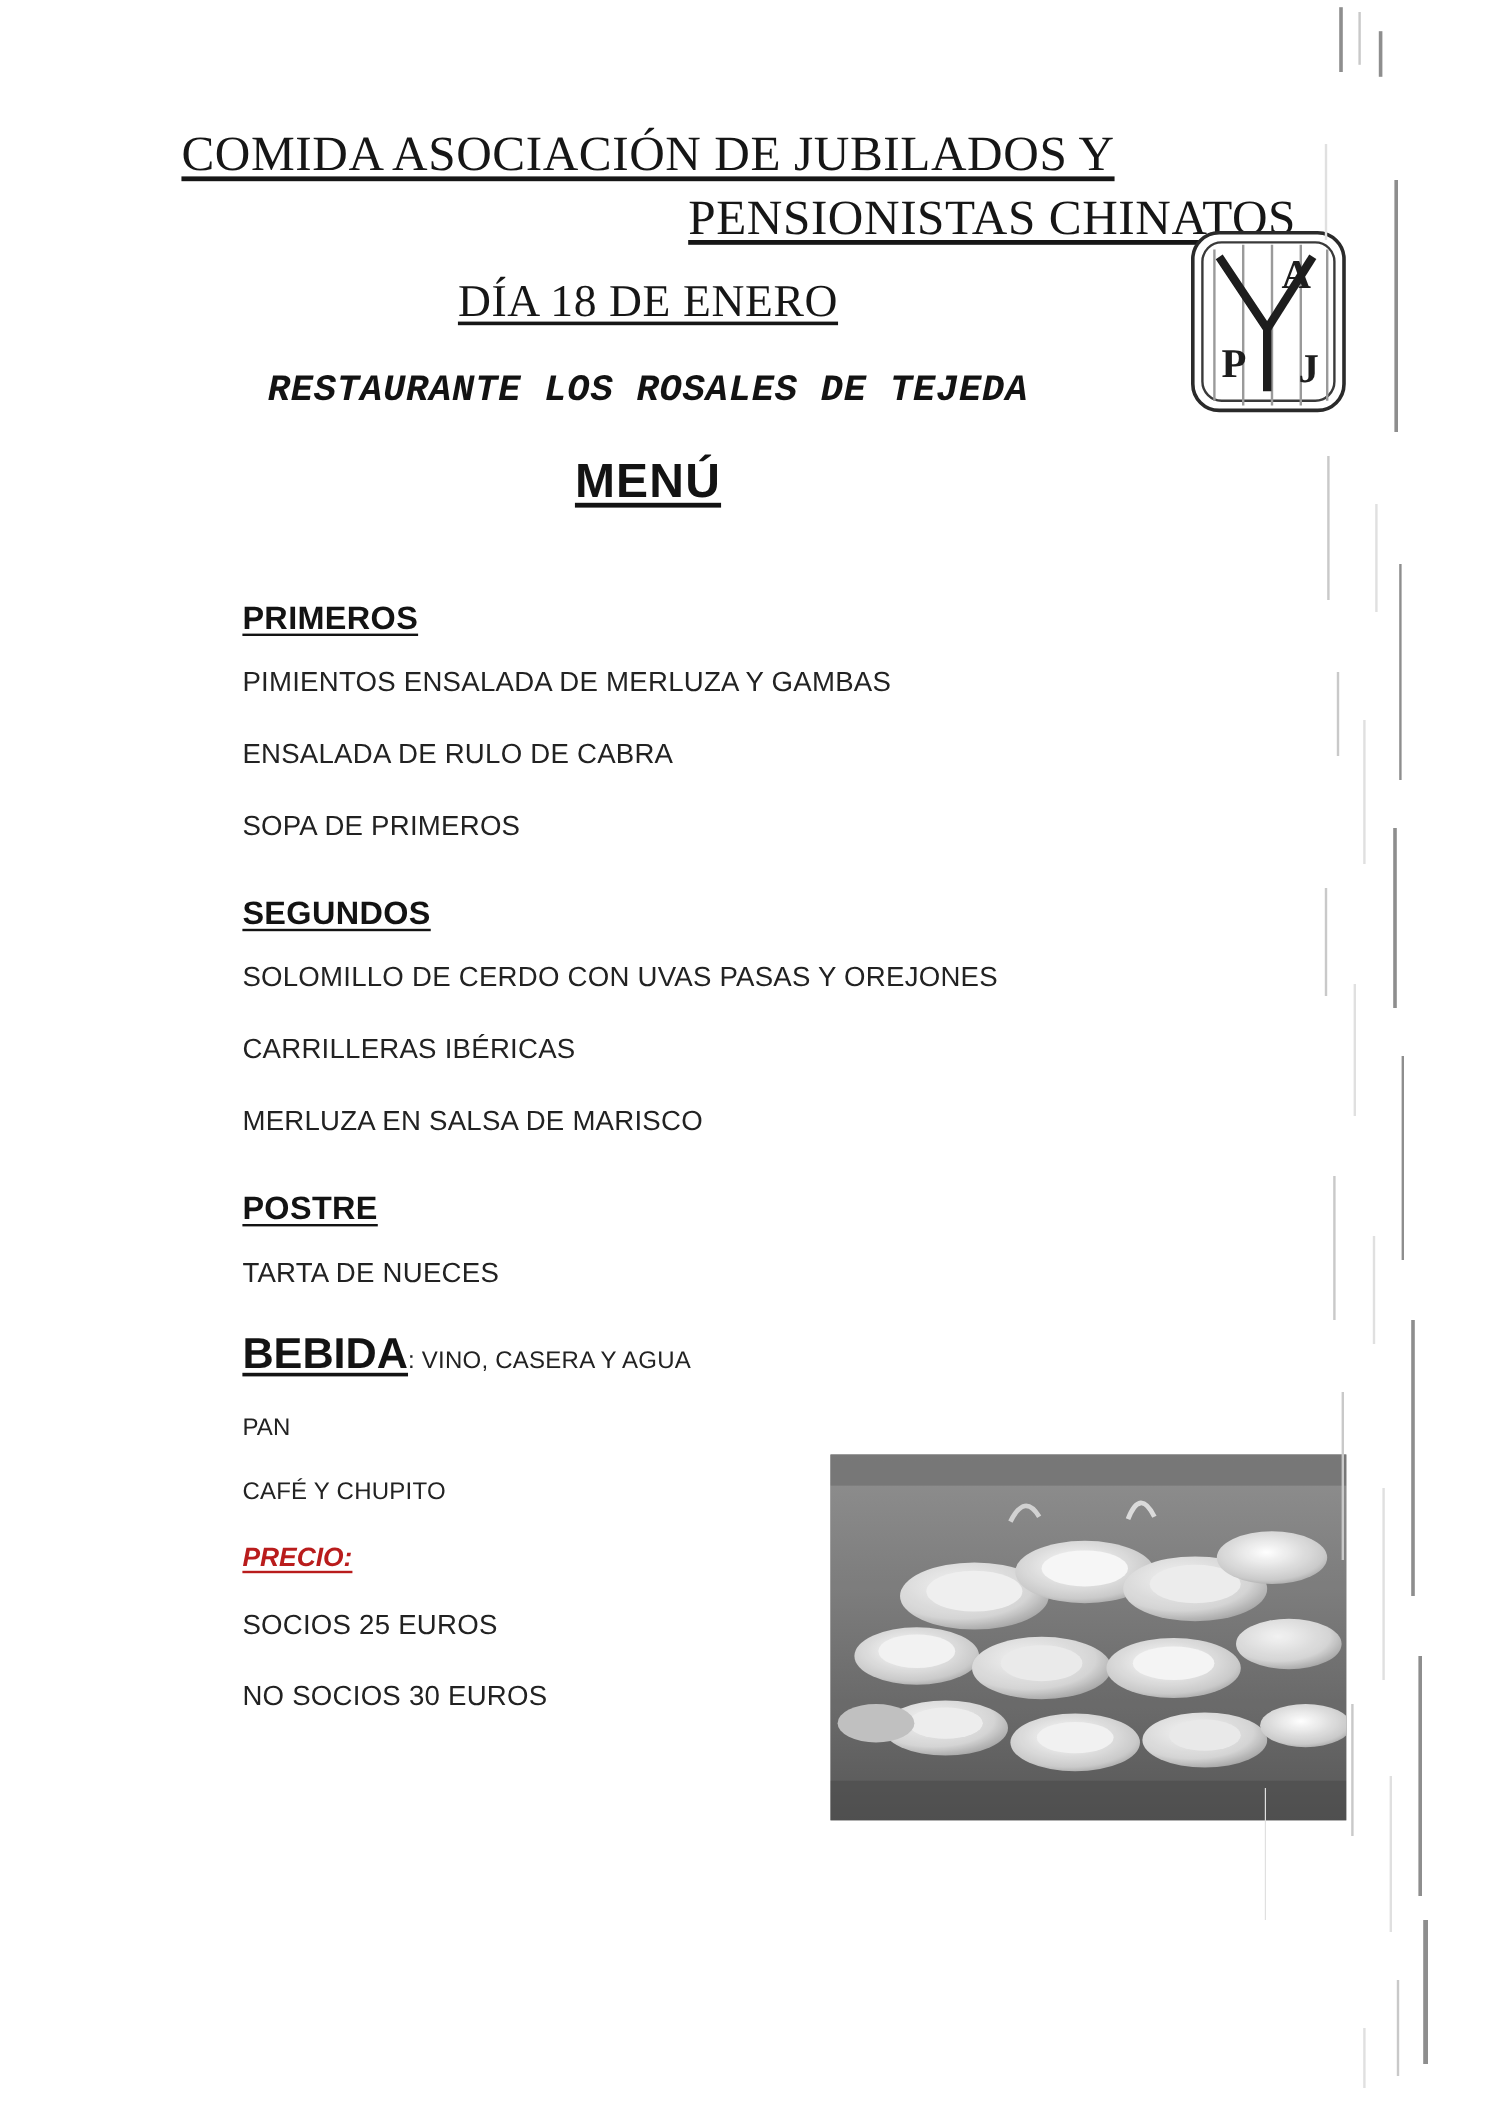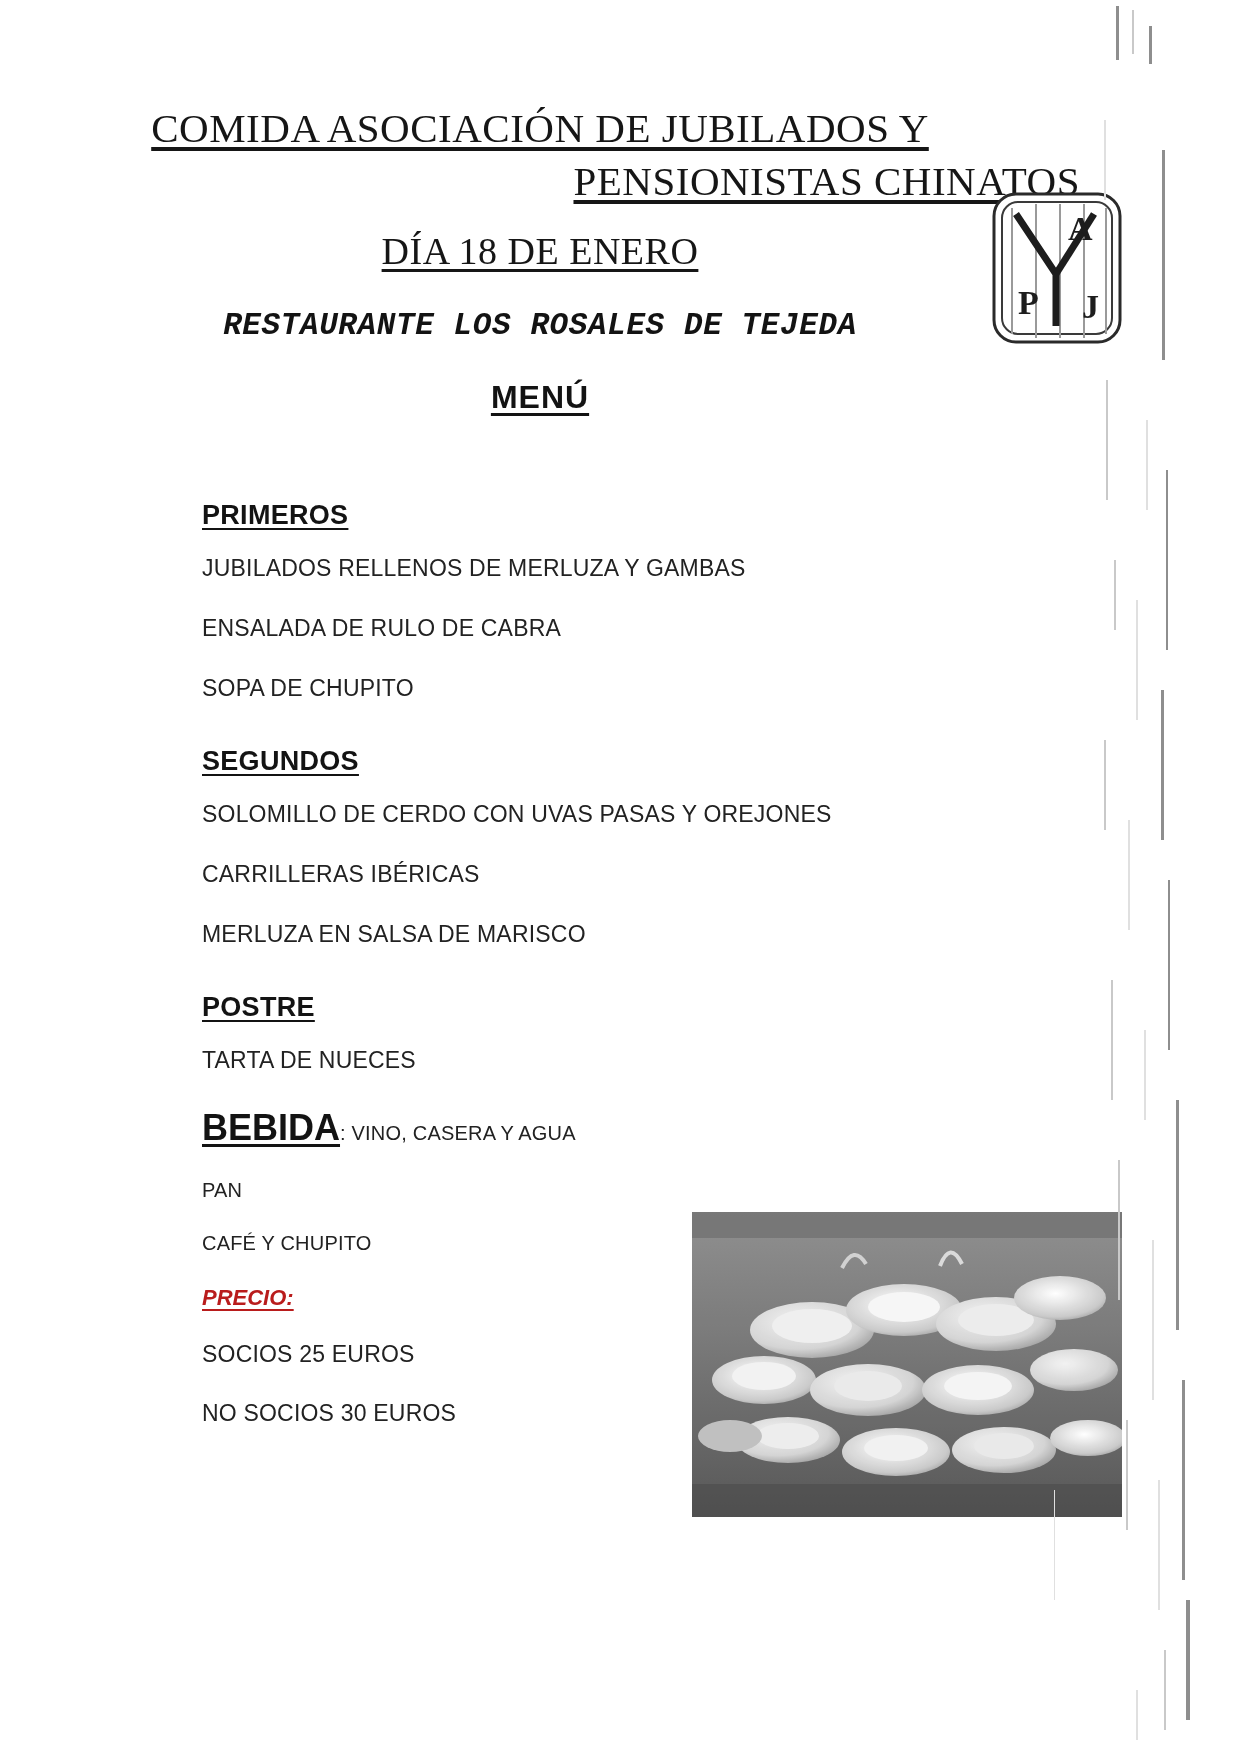--- a/index.html
+++ b/index.html
@@ -80,21 +80,21 @@
     font-size: 31px;
     letter-spacing: 0.6px;
     margin-top: 16px;
     color: #131313;
   }
   .menu-word {
     display: block;
     text-align: center;
     font-family: "Liberation Sans", sans-serif;
     font-weight: bold;
-    font-size: 32px;
+    font-size: 40px;
     letter-spacing: 1px;
     margin-top: 36px;
     color: #131313;
   }
 
   
   .logo {
     position: absolute;
     left: 990px;
     top: 188px;
@@ -206,23 +206,23 @@
       <path d="M104 26 L66 86" stroke="#1d1d1d" stroke-width="7" fill="none"></path>
       <text x="78" y="52" font-family="Liberation Serif, serif" font-size="34" font-weight="bold" fill="#1d1d1d">A</text>
       <text x="28" y="126" font-family="Liberation Serif, serif" font-size="34" font-weight="bold" fill="#1d1d1d">P</text>
       <text x="92" y="130" font-family="Liberation Serif, serif" font-size="34" font-weight="bold" fill="#1d1d1d">J</text>
     </svg>
   </div>
 
   <div class="content">
 
     <div class="sec-head first">PRIMEROS</div>
-    <div class="item">JUBILADOS RELLENOS DE MERLUZA Y GAMBAS</div>
+    <div class="item">PIMIENTOS ENSALADA DE MERLUZA Y GAMBAS</div>
     <div class="item">ENSALADA DE RULO DE CABRA</div>
-    <div class="item">SOPA DE CHUPITO</div>
+    <div class="item">SOPA DE PRIMEROS</div>
 
     <div class="sec-head gap-before">SEGUNDOS</div>
     <div class="item">SOLOMILLO DE CERDO CON UVAS PASAS Y OREJONES</div>
     <div class="item">CARRILLERAS IBÉRICAS</div>
     <div class="item">MERLUZA EN SALSA DE MARISCO</div>
 
     <div class="sec-head gap-before">POSTRE</div>
     <div class="item">TARTA DE NUECES</div>
 
     <div class="bebida-row">

